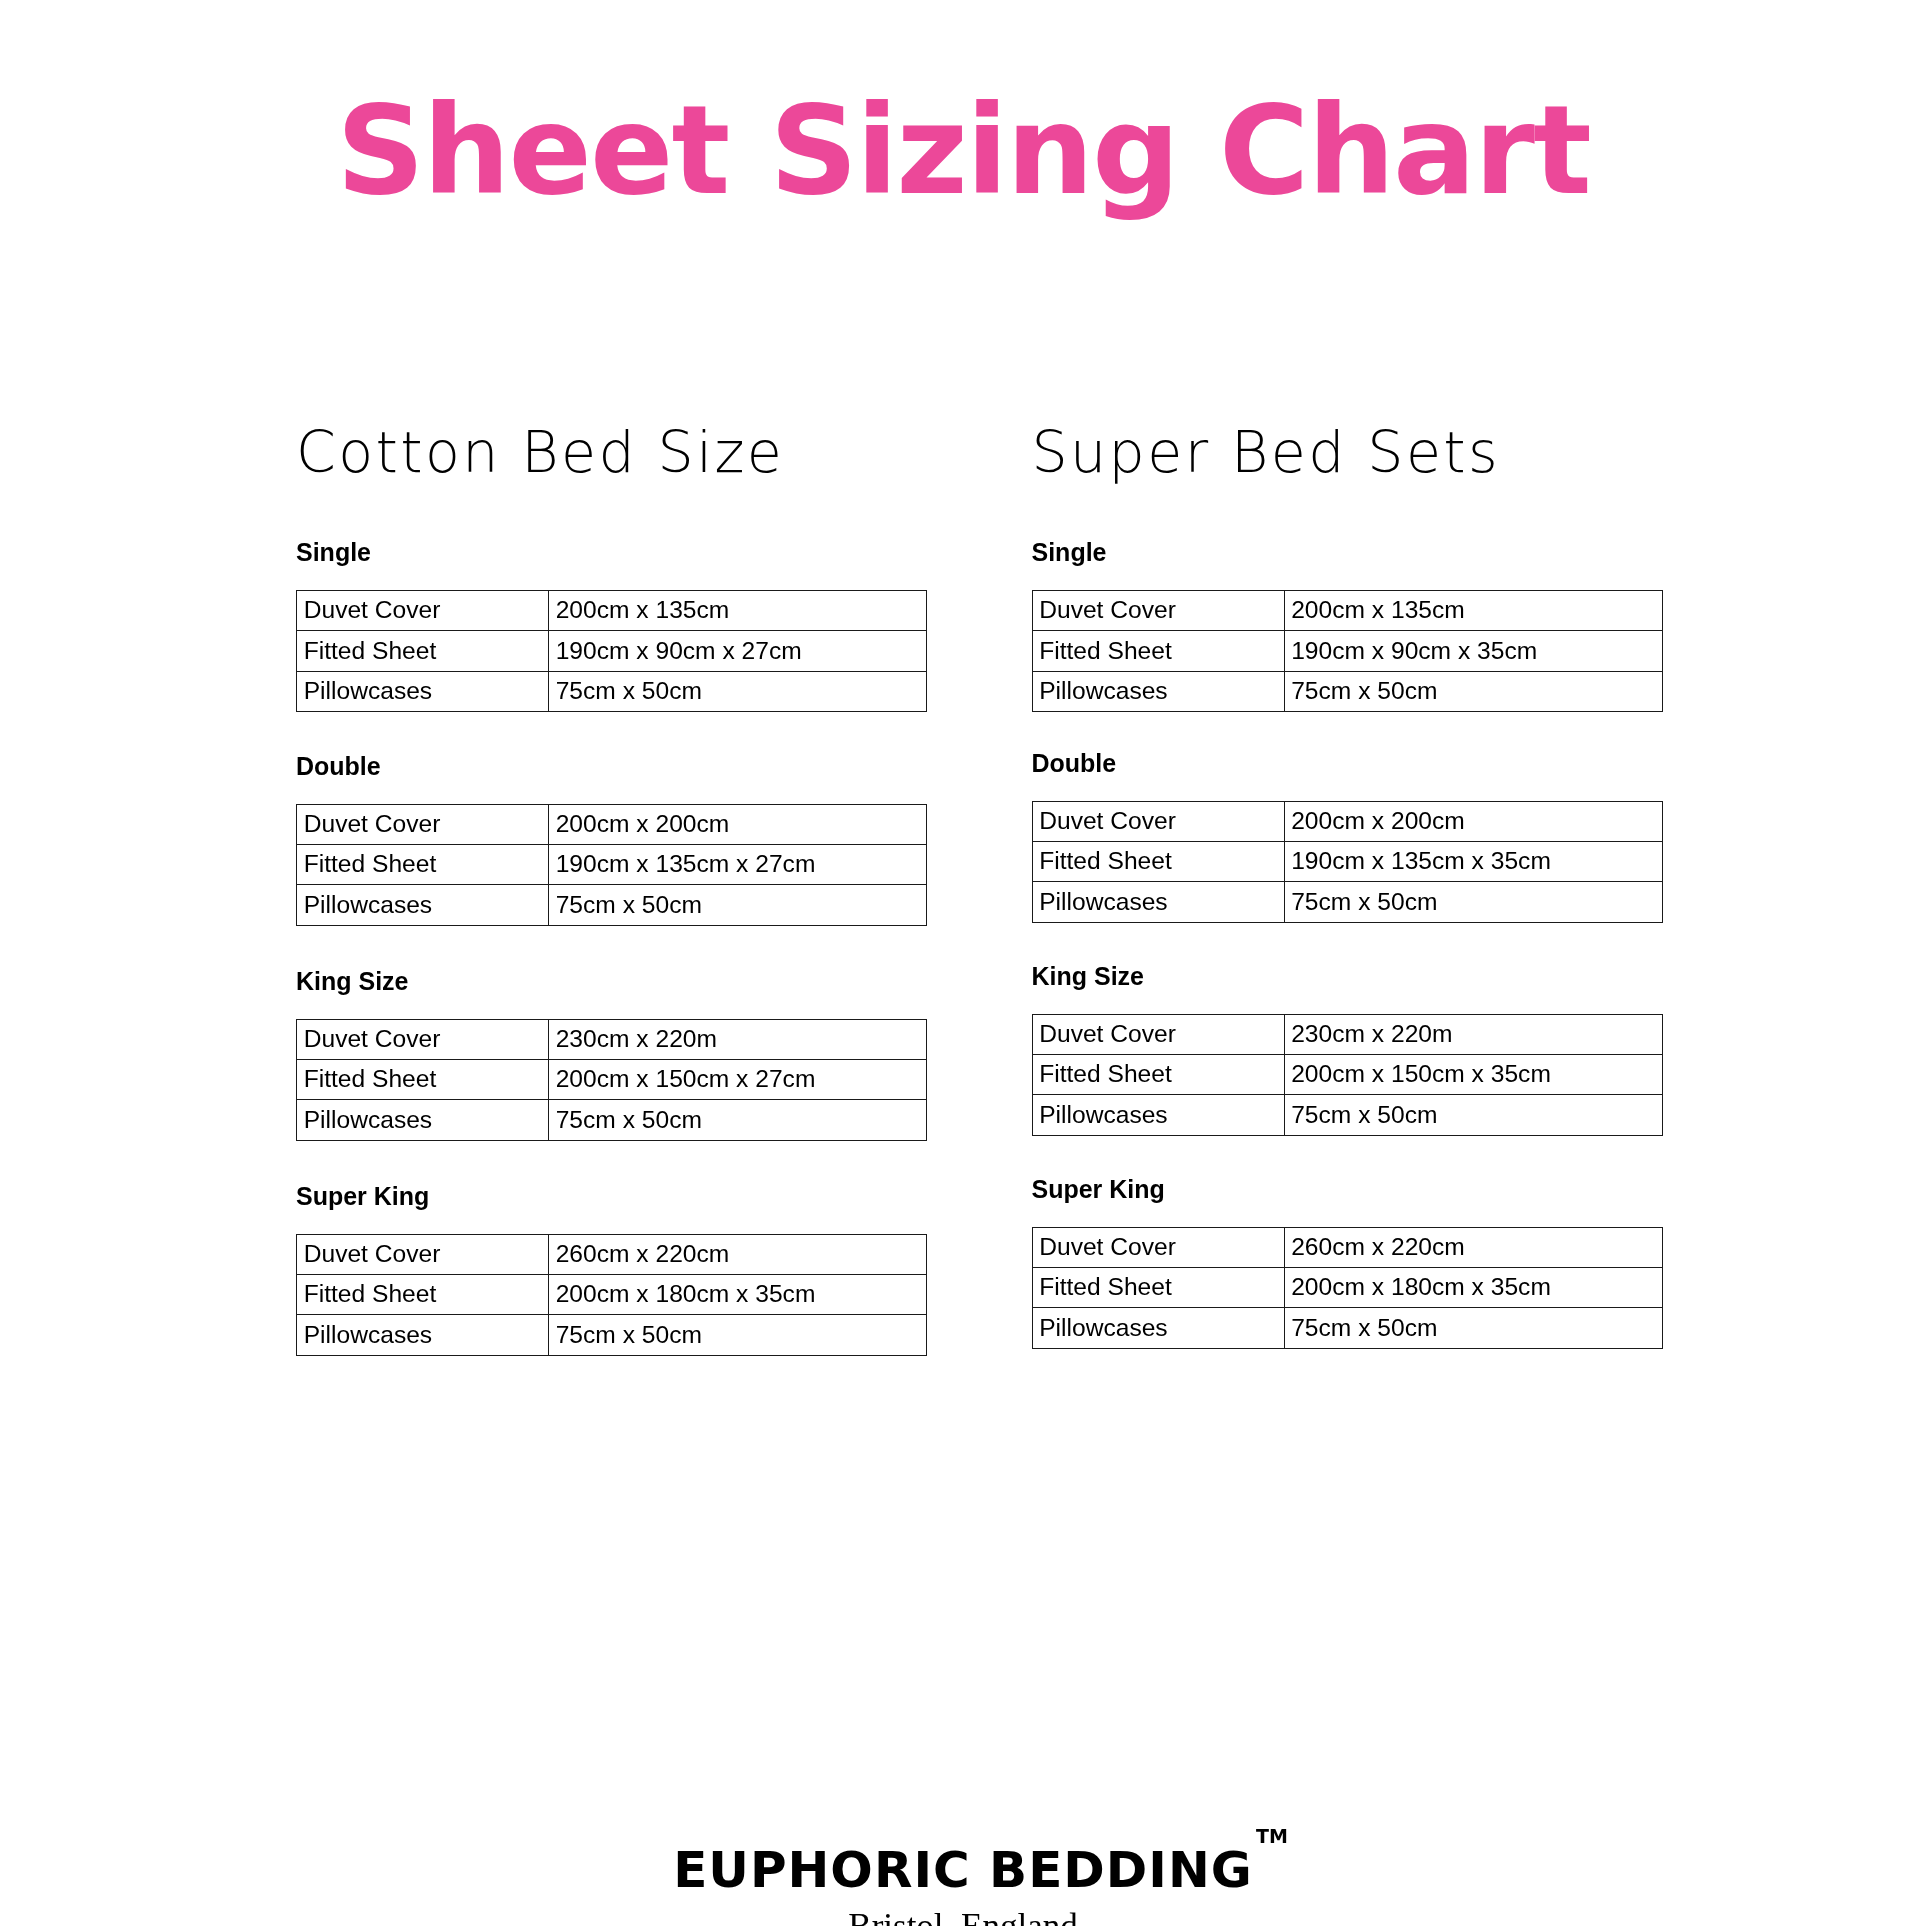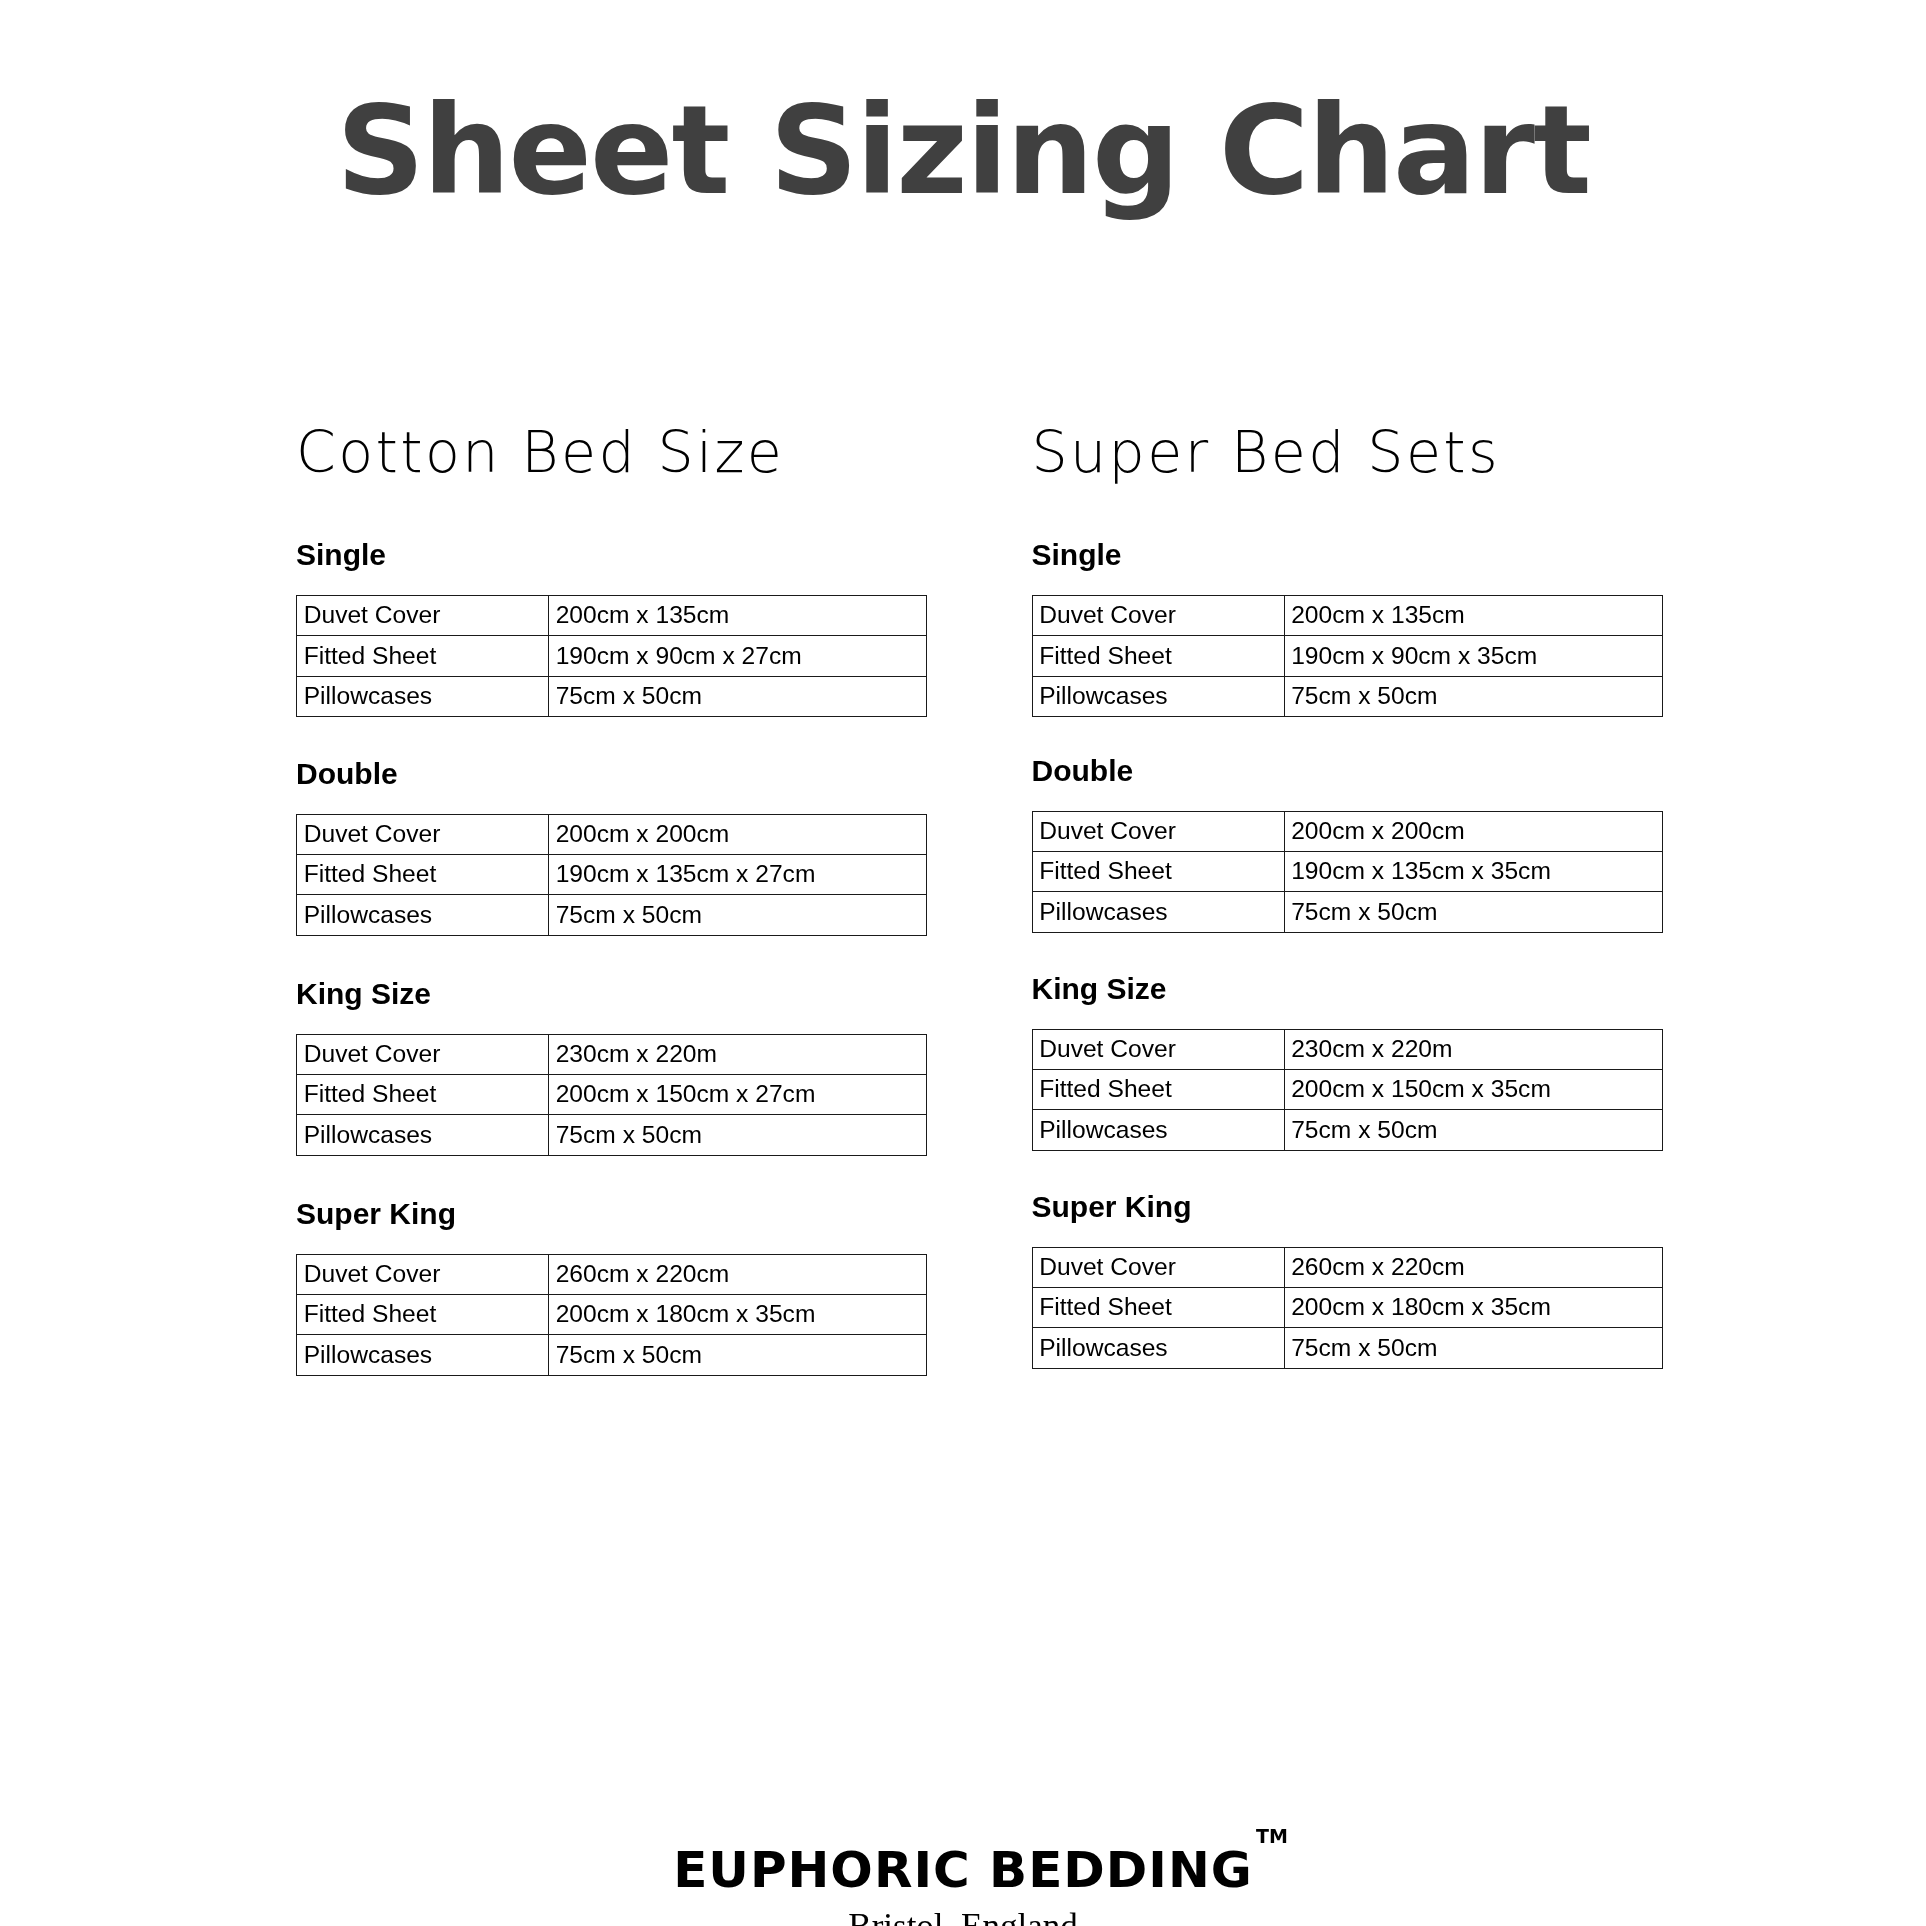--- a/index.html
+++ b/index.html
@@ -26,21 +26,21 @@
 
   .chart-title {
     text-align: center;
     font-family: "DejaVu Sans", sans-serif;
     font-weight: bold;
     font-size: 123px;
     letter-spacing: -1.9px;
     line-height: 1;
     margin-top: 89px;
     margin-bottom: 0;
-    color: #404040;
+    color: #ec4899;
   }
 
   .columns {
     display: flex;
     flex-direction: row;
     margin-top: 212px;
     padding-left: 296px;
     padding-right: 159px;
     box-sizing: border-box;
   }
@@ -65,21 +65,21 @@
   .section {
     margin-bottom: 38px;
   }
   .section:last-child {
     margin-bottom: 0;
   }
 
   .section-title {
     font-family: "Liberation Sans", sans-serif;
     font-weight: bold;
-    font-size: 30px;
+    font-size: 25px;
     line-height: 1;
     margin: 0 0 25px 0;
   }
 
   table.size-table {
     border-collapse: collapse;
     width: 597px;
     table-layout: fixed;
   }
   table.size-table td {

